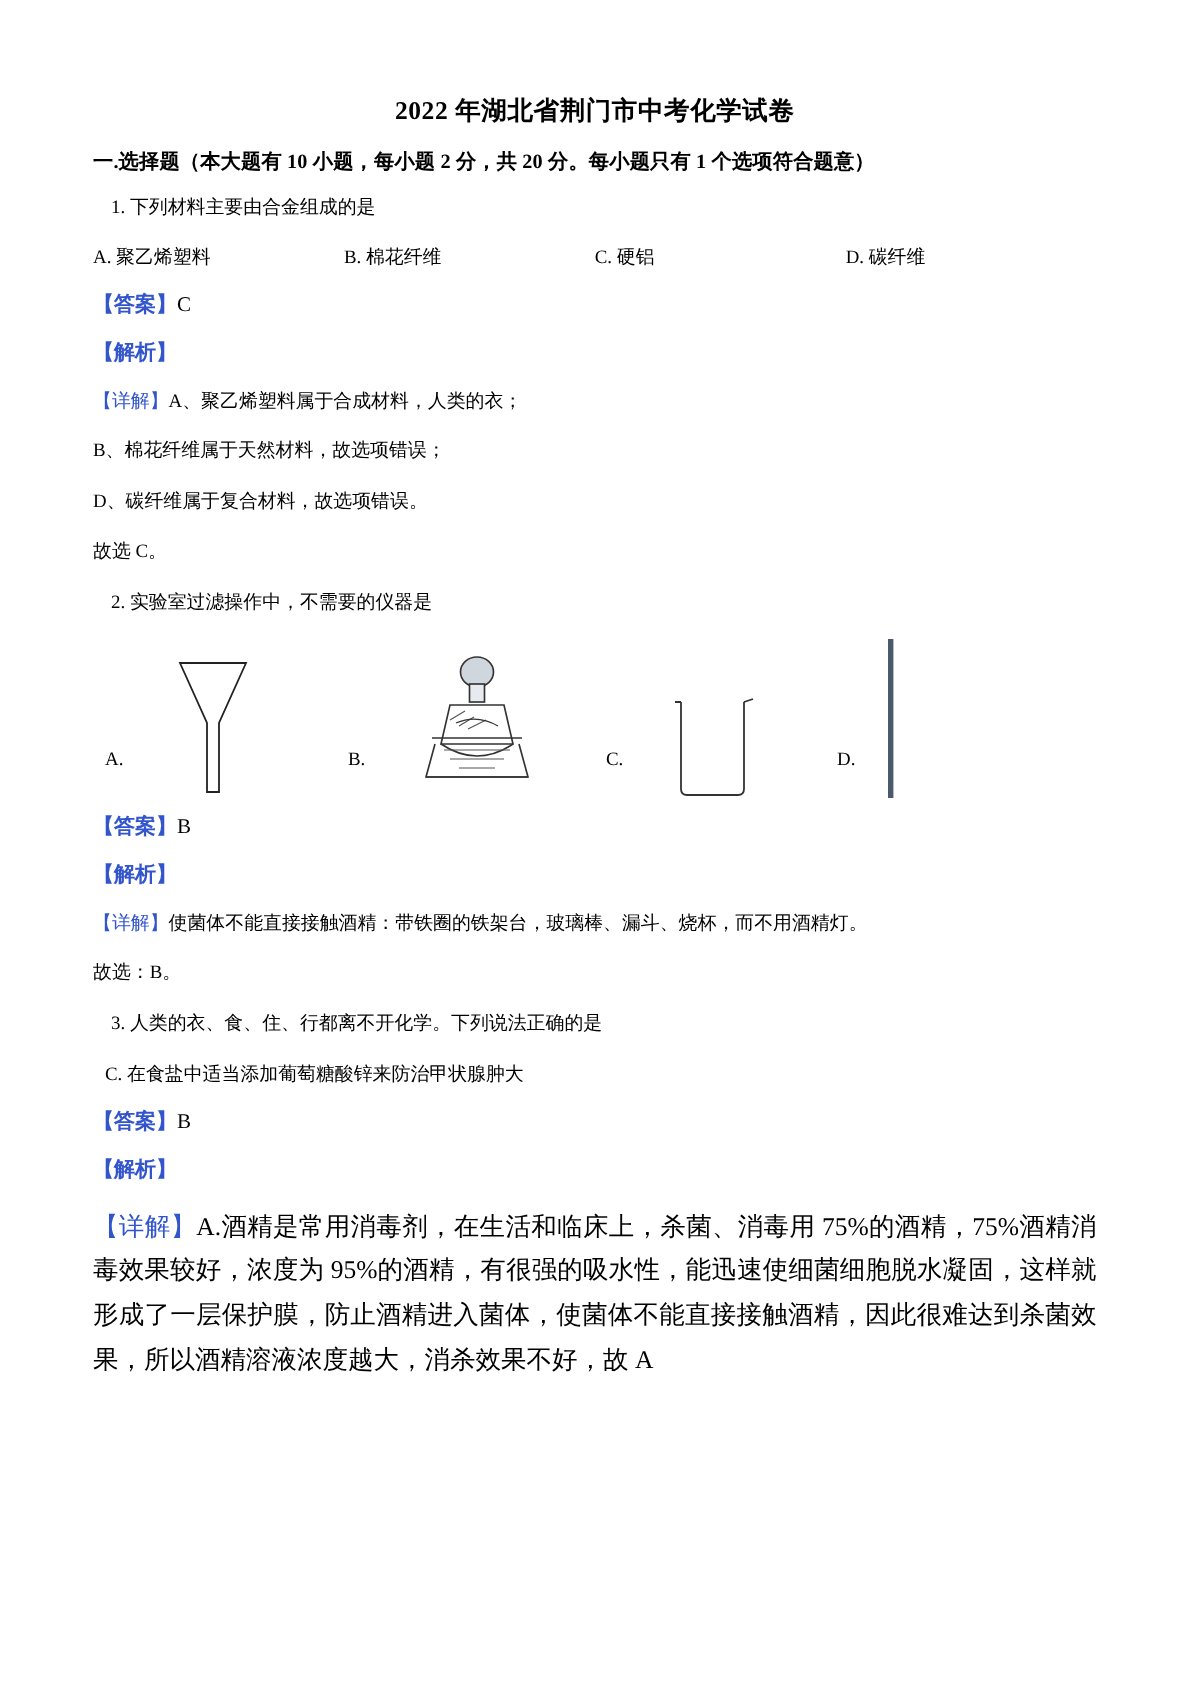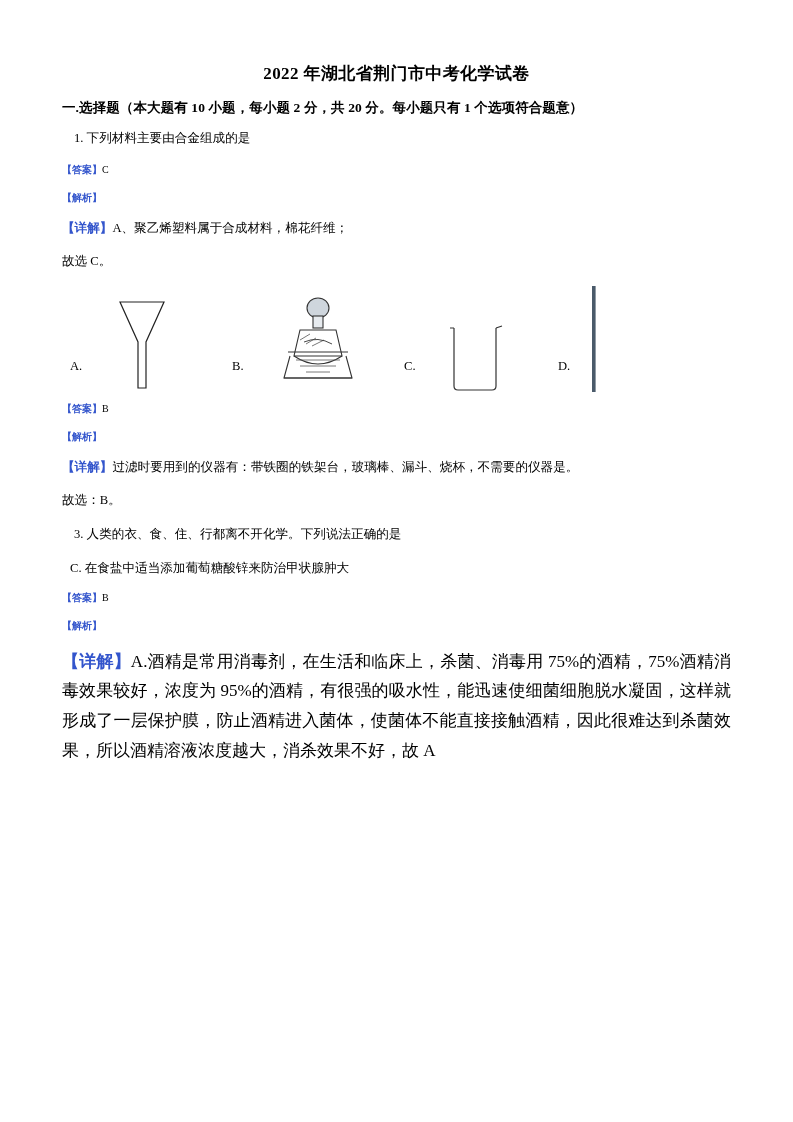--- a/index.html
+++ b/index.html
@@ -52,36 +52,36 @@
     font-size: 12.6px;
     margin: 0 0 13px 0;
     line-height: 1.5;
     padding-left: 8px;
   }
   .ans-label {
     color: #3355cc;
     font-weight: bold;
   }
   .ans-line {
-    font-size: 10px;
+    font-size: 14px;
     margin: 0 0 14px 0;
   }
   .ans-line .val {
     color: #000;
     font-weight: normal;
   }
   .detail-line {
     font-size: 12.6px;
     margin: 0 0 14px 0;
     line-height: 1.55;
     text-align: justify;
   }
   .detail-label {
     color: #3355cc;
-    font-weight: bold;
+    font-weight: normal;
   }
   .para {
     font-size: 17px;
     margin: 0 0 14px 0;
     line-height: 1.75;
     text-align: justify;
   }
   .fig-row {
     position: relative;
     height: 108px;
@@ -102,31 +102,40 @@
 </head>
 <body>
 
 <div class="page">
 
   <div class="doc-title">2022 年湖北省荆门市中考化学试卷</div>
 
   <div class="section-heading">一.选择题（本大题有 10 小题，每小题 2 分，共 20 分。每小题只有 1 个选项符合题意）</div>
 
   <div class="q-line">1. 下列材料主要由合金组成的是</div>
+  <div class="options-row">
+    <div class="opt">A. 聚乙烯塑料</div>
+    <div class="opt">B. 棉花纤维</div>
+    <div class="opt">C. 硬铝</div>
+    <div class="opt">D. 碳纤维</div>
+  </div>
   <div class="ans-line">
     <span class="ans-label">【答案】</span><span class="val">C</span>
   </div>
   <div class="ans-line">
     <span class="ans-label">【解析】</span>
   </div>
   <div class="detail-line">
-    <span class="detail-label">【详解】</span><span>A、聚乙烯塑料属于合成材料，棉花纤维；</span>
+    <span class="detail-label">【详解】</span><span>A、聚乙烯塑料属于合成材料，人类的衣；</span>
   </div>
+  <div class="detail-line">B、棉花纤维属于天然材料，故选项错误；</div>
+  <div class="detail-line">D、碳纤维属于复合材料，故选项错误。</div>
   <div class="detail-line">故选 C。</div>
 
+  <div class="q-line">2. 实验室过滤操作中，不需要的仪器是</div>
 
   <div class="fig-row">
 
     <div class="fig-label" style="left:8px;">A.</div>
     <div class="fig-item" style="left:48px;">
       <svg width="64" height="100" viewBox="0 0 64 100">
         <path d="M10 8 L54 8 L36 48 L36 94 L28 94 L28 48 Z" fill="none" stroke="#222" stroke-width="1.2"></path>
       </svg>
     </div>
 
@@ -162,21 +171,21 @@
     </div>
   </div>
 
   <div class="ans-line">
     <span class="ans-label">【答案】</span><span class="val">B</span>
   </div>
   <div class="ans-line">
     <span class="ans-label">【解析】</span>
   </div>
   <div class="detail-line">
-    <span class="detail-label">【详解】</span><span>过滤时要用到的仪器有：带铁圈的铁架台，玻璃棒、漏斗、烧杯，不需要的仪器是。</span>
+    <span class="detail-label">【详解】</span><span>使菌体不能直接接触酒精：带铁圈的铁架台，玻璃棒、漏斗、烧杯，而不用酒精灯。</span>
   </div>
   <div class="detail-line">故选：B。</div>
 
   <div class="q-line">3. 人类的衣、食、住、行都离不开化学。下列说法正确的是</div>
   <div class="opt-stack">C. 在食盐中适当添加葡萄糖酸锌来防治甲状腺肿大</div>
   <div class="ans-line">
     <span class="ans-label">【答案】</span><span class="val">B</span>
   </div>
   <div class="ans-line">
     <span class="ans-label">【解析】</span>

